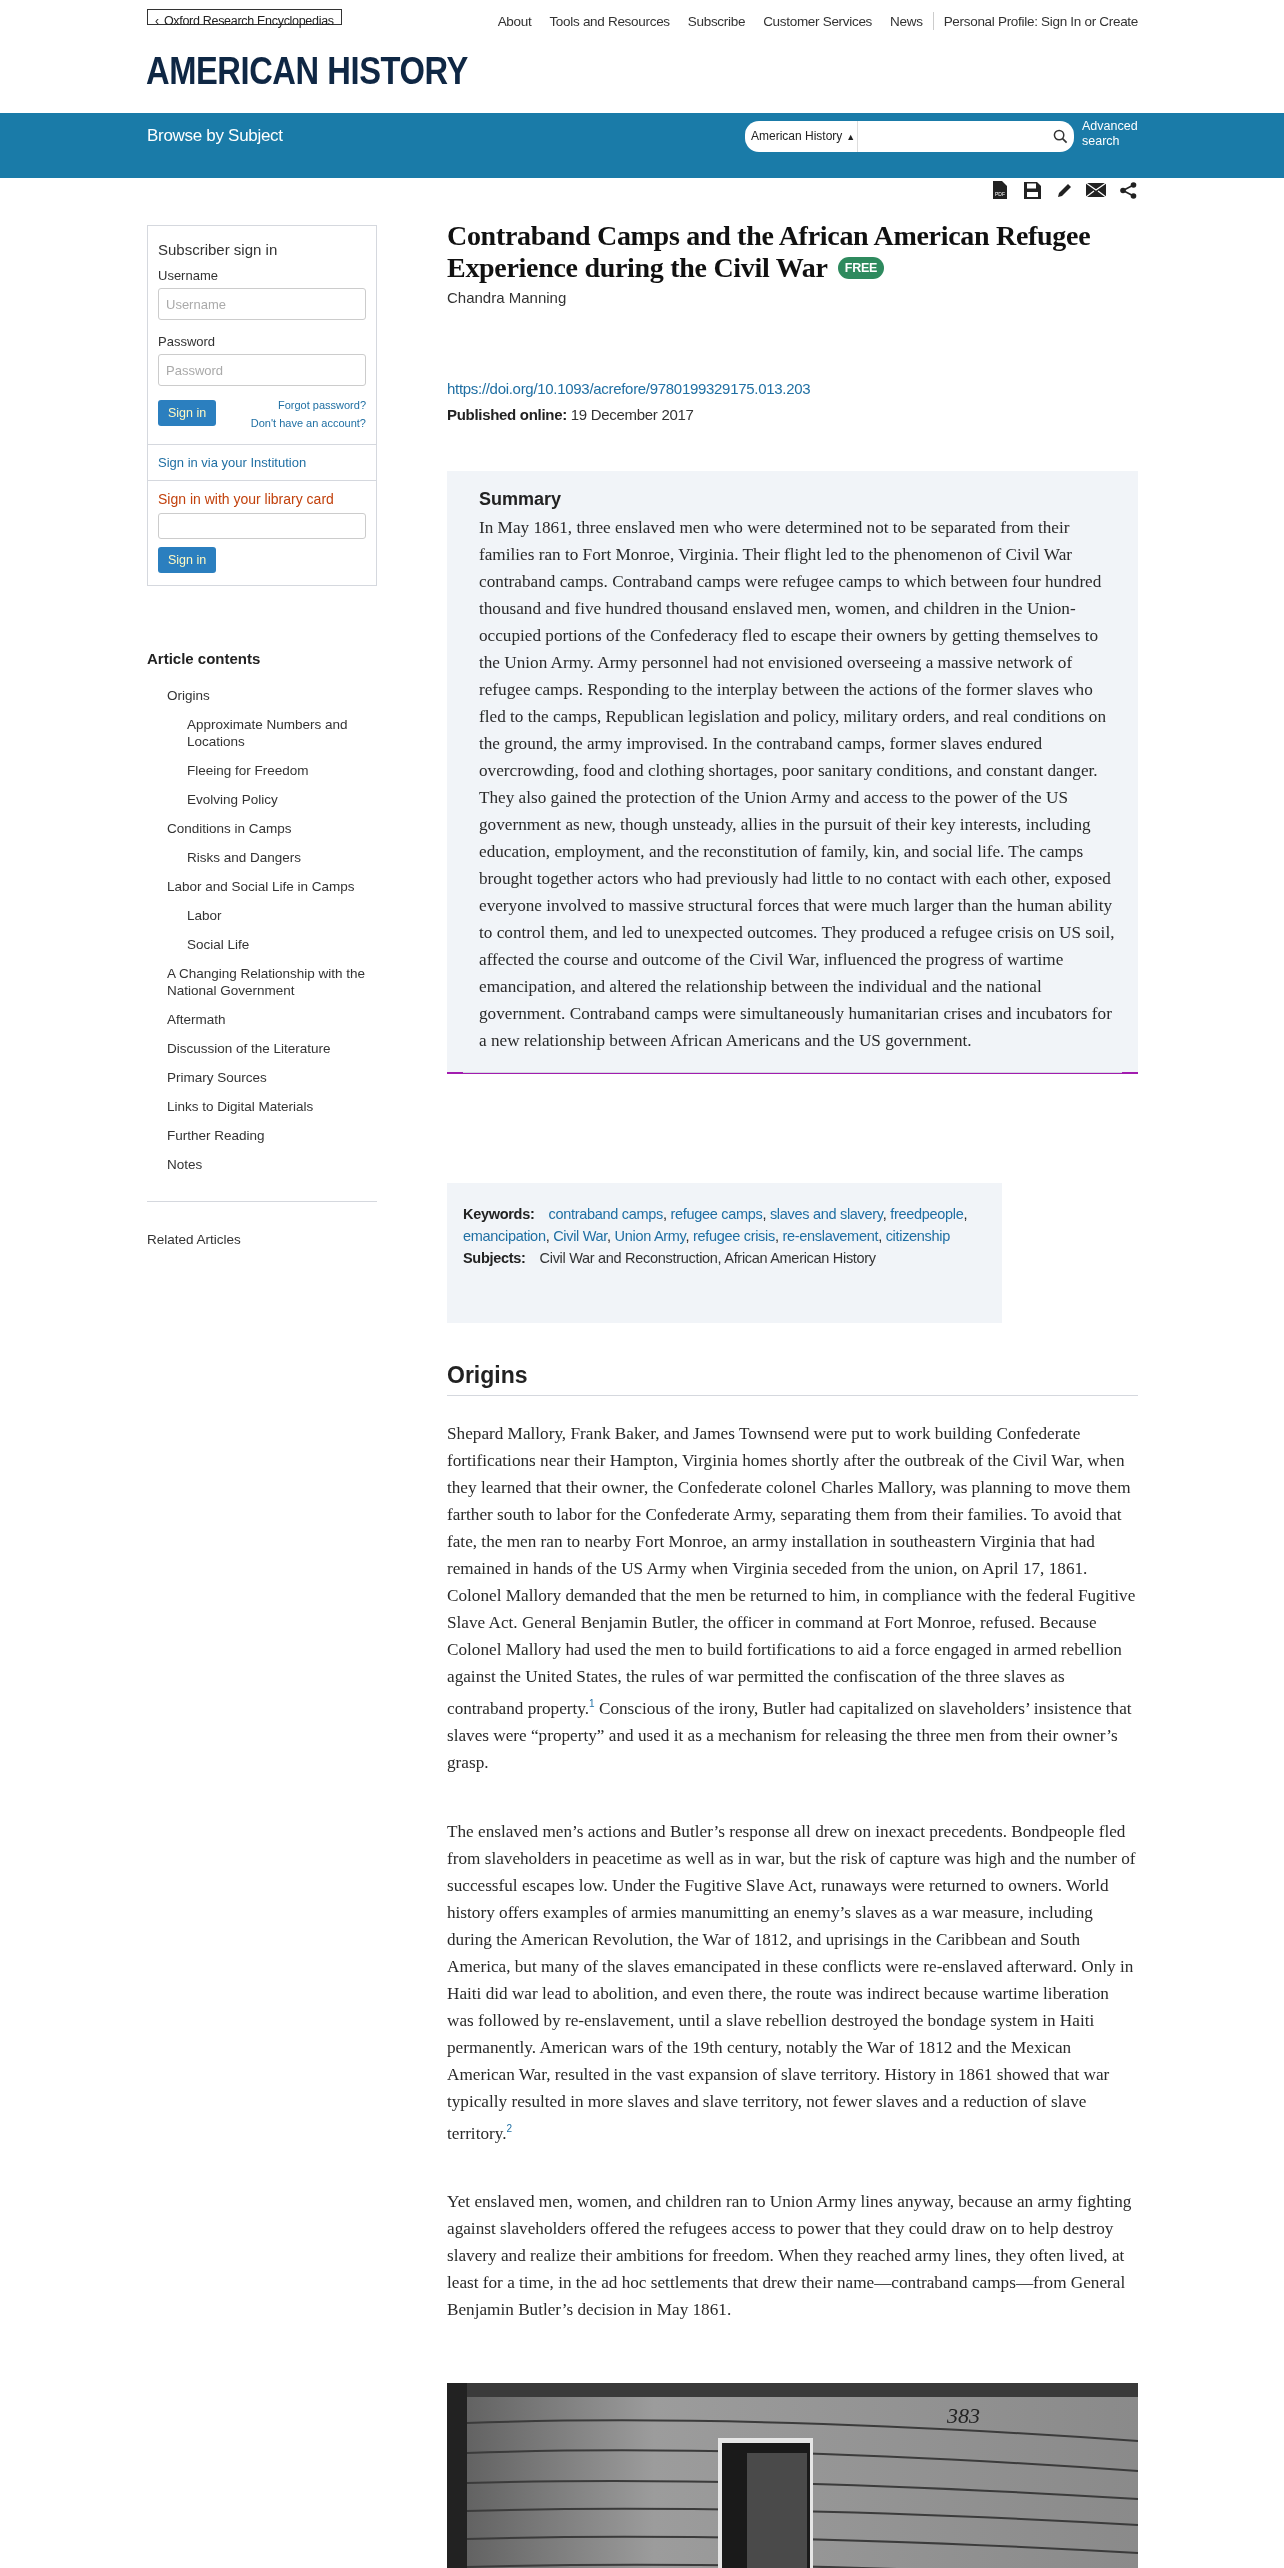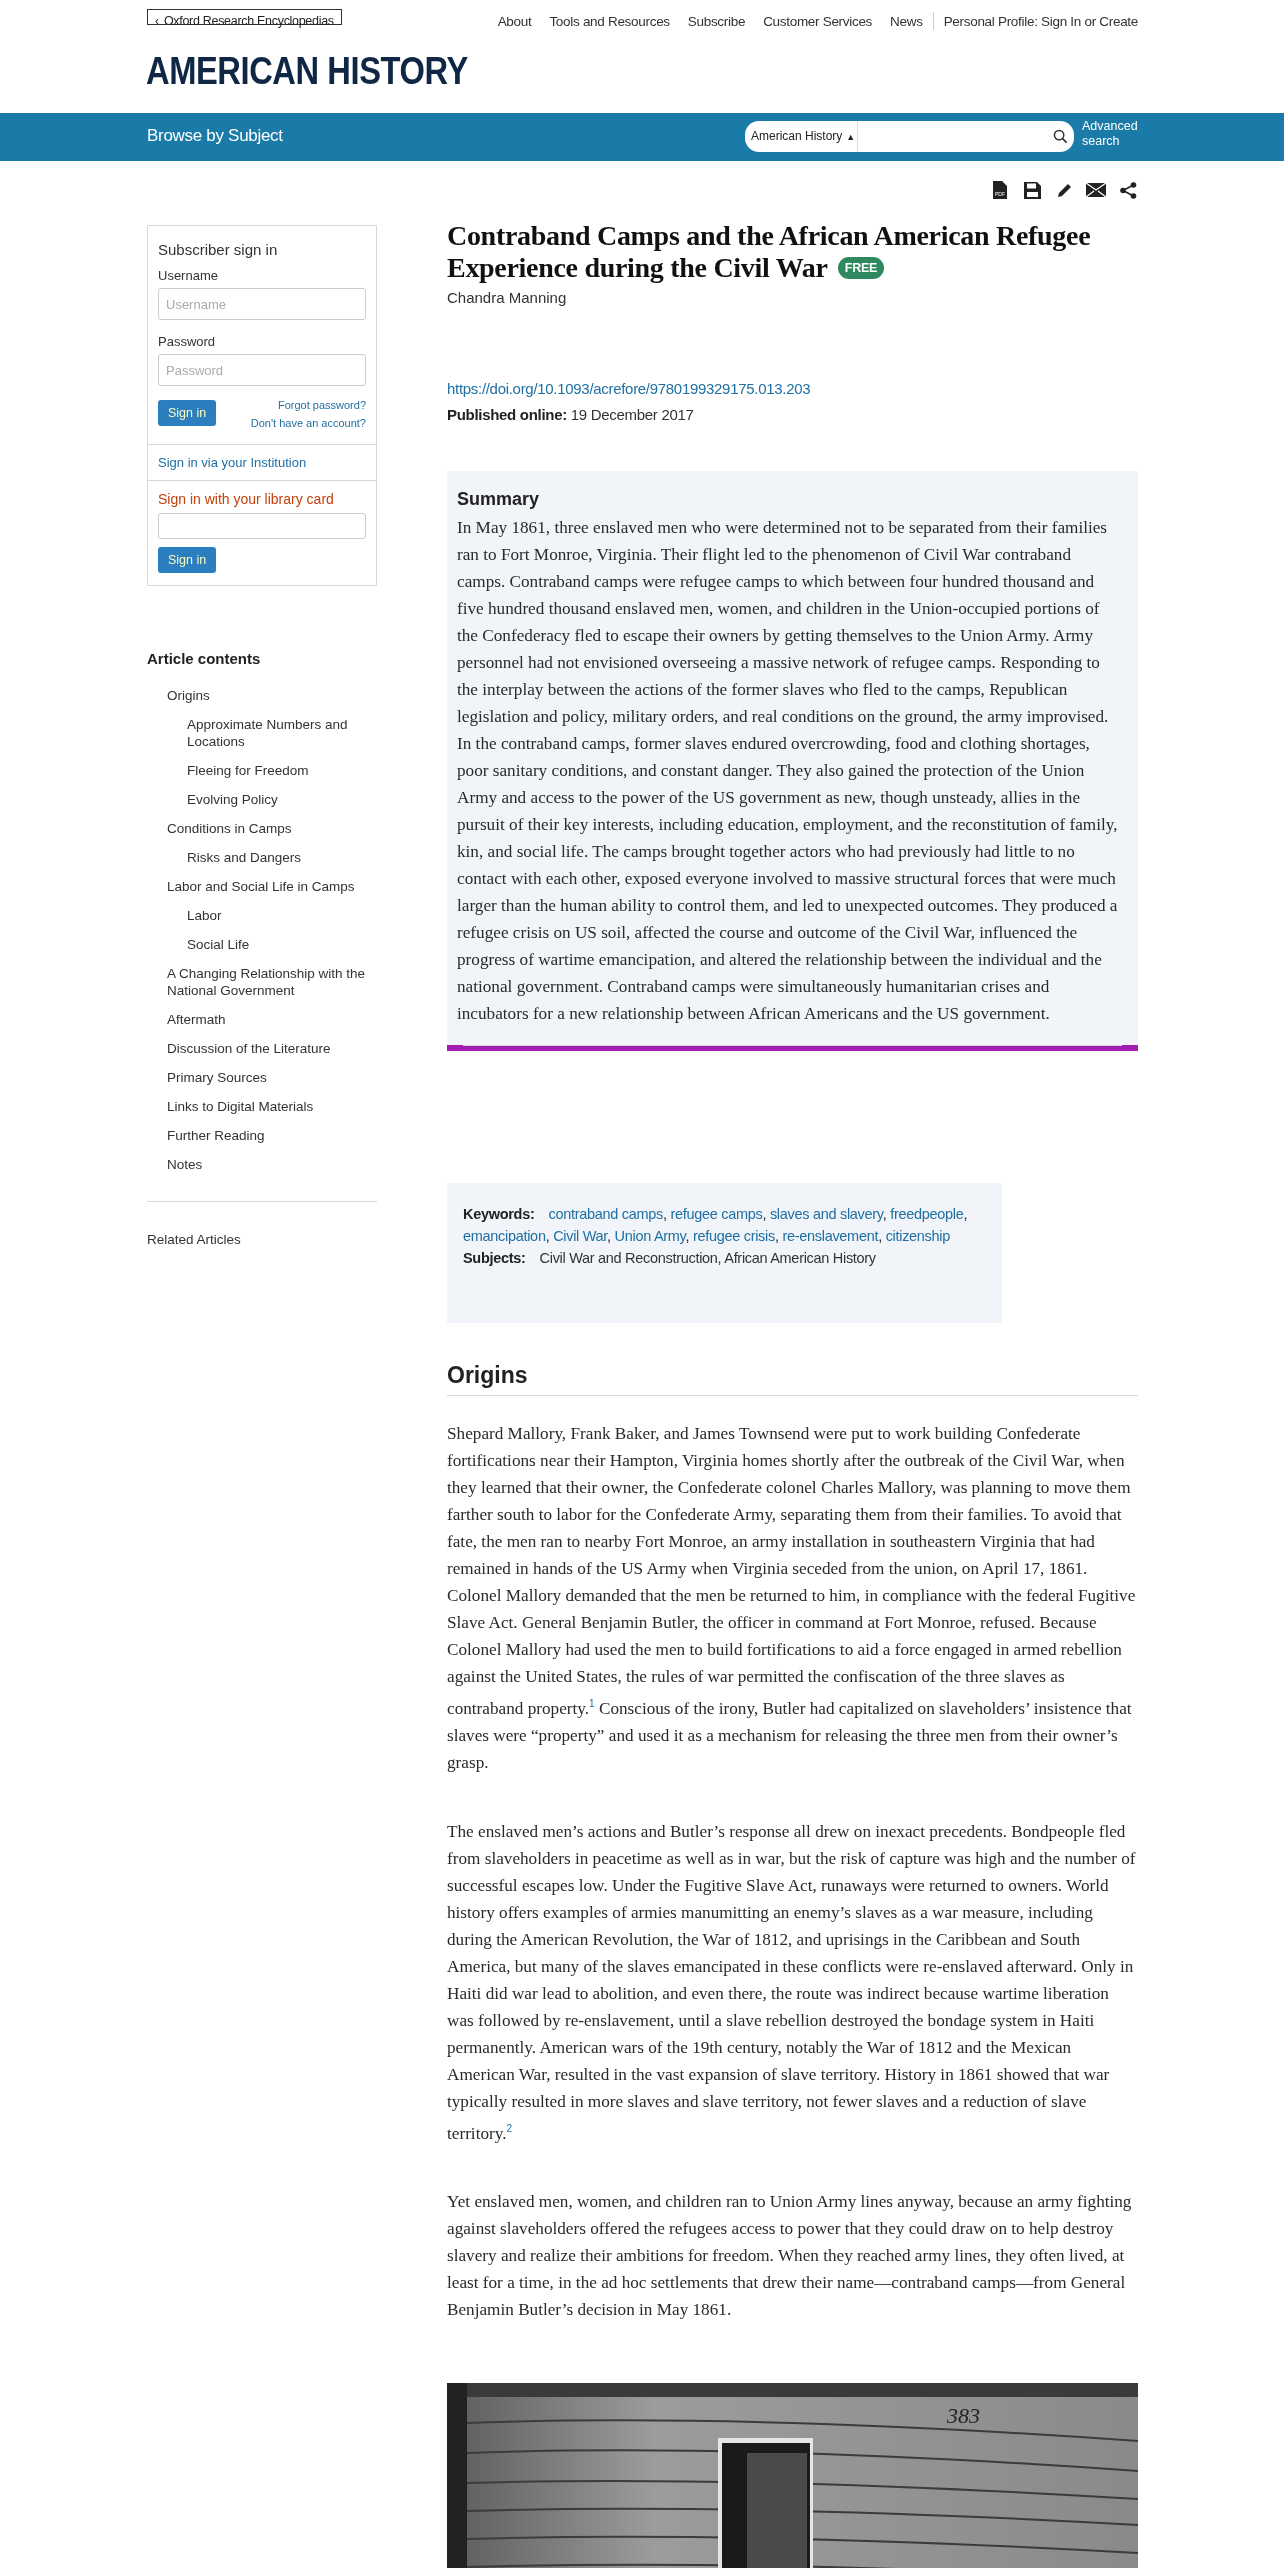--- a/index.html
+++ b/index.html
@@ -11,21 +11,21 @@
   .topbar { position: absolute; top: 9px; left: 147px; width: 991px; height: 24px; }
   .ore-btn { position: absolute; left: 0; top: 0; height: 16px; padding: 0 7px; border: 1px solid #333; font-size: 12.5px; line-height: 22px; color: #222; font-family: "Liberation Sans", sans-serif; letter-spacing: -0.3px; }
   .ore-btn .chev { font-size: 12px; margin-right: 2px; }
   .utilnav { position: absolute; right: 0; top: 0; display: flex; align-items: center; height: 24px; font-size: 13.5px; color: #333; letter-spacing: -0.3px; }
   .utilnav a { color: #333; margin-left: 18px; }
   .utilnav .sep { width: 1px; height: 18px; background: #ccc; margin-left: 10px; margin-right: -8px; }
 
   .site-title { position: absolute; left: 146px; top: 50px; font-family: "Liberation Sans", sans-serif; font-weight: bold; font-size: 38px; color: #0f2744; letter-spacing: -0.5px; transform: scaleX(0.86); transform-origin: left top; }
 
   
-  .bluebar { position: absolute; left: 0; top: 113px; width: 1284px; height: 48px; background: #1a7ba8; }
+  .bluebar { position: absolute; left: 0; top: 113px; width: 1284px; height: 65px; background: #1a7ba8; }
   .browse { position: absolute; left: 147px; top: 13px; color: #fff; font-size: 17px; letter-spacing: -0.3px; }
   .searchgrp { position: absolute; left: 745px; top: 8px; width: 329px; height: 31px; background: #fff; border-radius: 14px; display: flex; }
   .sel { width: 113px; border-right: 1px solid #ddd; font-size: 12px; line-height: 31px; padding-left: 6px; color: #222; }
   .sel .arr { font-size: 9px; margin-left: 4px; }
   .search-input { flex: 1; border: none; outline: none; font-size: 13px; padding: 0 6px; }
   .search-btn { width: 28px; display: flex; align-items: center; justify-content: center; }
   .adv { position: absolute; left: 1082px; top: 6px; color: #fff; font-size: 12.5px; line-height: 15px; }
 
   
   .tools { position: absolute; right: 146px; top: 180px; display: flex; gap: 12px; align-items: center; }
@@ -58,21 +58,21 @@
 
   
   .main { position: absolute; left: 447px; top: 220px; width: 691px; }
   .atitle { font-family: "Liberation Serif", serif; font-weight: bold; font-size: 28px; line-height: 32px; color: #111; letter-spacing: -0.3px; }
   .free { display: inline-block; background: #2e8a5e; color: #fff; font-family: "Liberation Sans", sans-serif; font-size: 12.5px; font-weight: bold; padding: 0 7px; height: 22px; line-height: 22px; border-radius: 11px; vertical-align: middle; margin-left: 4px; position: relative; top: -3px; }
   .author { font-size: 15px; color: #333; margin-top: 5px; }
   .doi { position: absolute; top: 160px; font-size: 15px; letter-spacing: -0.3px; }
   .pub { position: absolute; top: 186px; font-size: 15px; color: #333; letter-spacing: -0.3px; }
   .pub b { color: #222; }
 
-  .summary { position: absolute; left: 447px; top: 471px; width: 691px; background: #f1f4f8; padding: 18px 16px 18px 10px; border-bottom: 6px solid #a21caf; }
+  .summary { position: absolute; left: 447px; top: 471px; width: 691px; background: #f1f4f8; padding: 18px 16px 18px 32px; border-bottom: 2px solid #a21caf; }
   .summary::after { content: ""; position: absolute; left: 16px; right: 16px; bottom: -1px; border-bottom: 1px solid #d3d8e0; }
   .summary h3 { font-size: 18px; font-weight: bold; color: #222; margin-bottom: 4px; }
   .summary p { font-family: "Liberation Serif", serif; font-size: 17.2px; line-height: 27px; color: #2a2a2a; }
 
   .kw { position: absolute; left: 447px; top: 1183px; width: 555px; height: 140px; background: #f1f4f8; padding: 20px 16px; font-size: 14.5px; line-height: 22px; letter-spacing: -0.3px; }
   .kw b { color: #222; margin-right: 14px; }
   .kw .subj { color: #333; }
 
   .sec-h { position: absolute; left: 447px; top: 1362px; width: 691px; font-size: 23px; font-weight: bold; color: #222; padding-bottom: 6px; border-bottom: 1px solid #d5d8de; }
   .body-p { position: absolute; left: 447px; width: 691px; font-family: "Liberation Serif", serif; font-size: 17.2px; line-height: 27px; color: #2a2a2a; }

